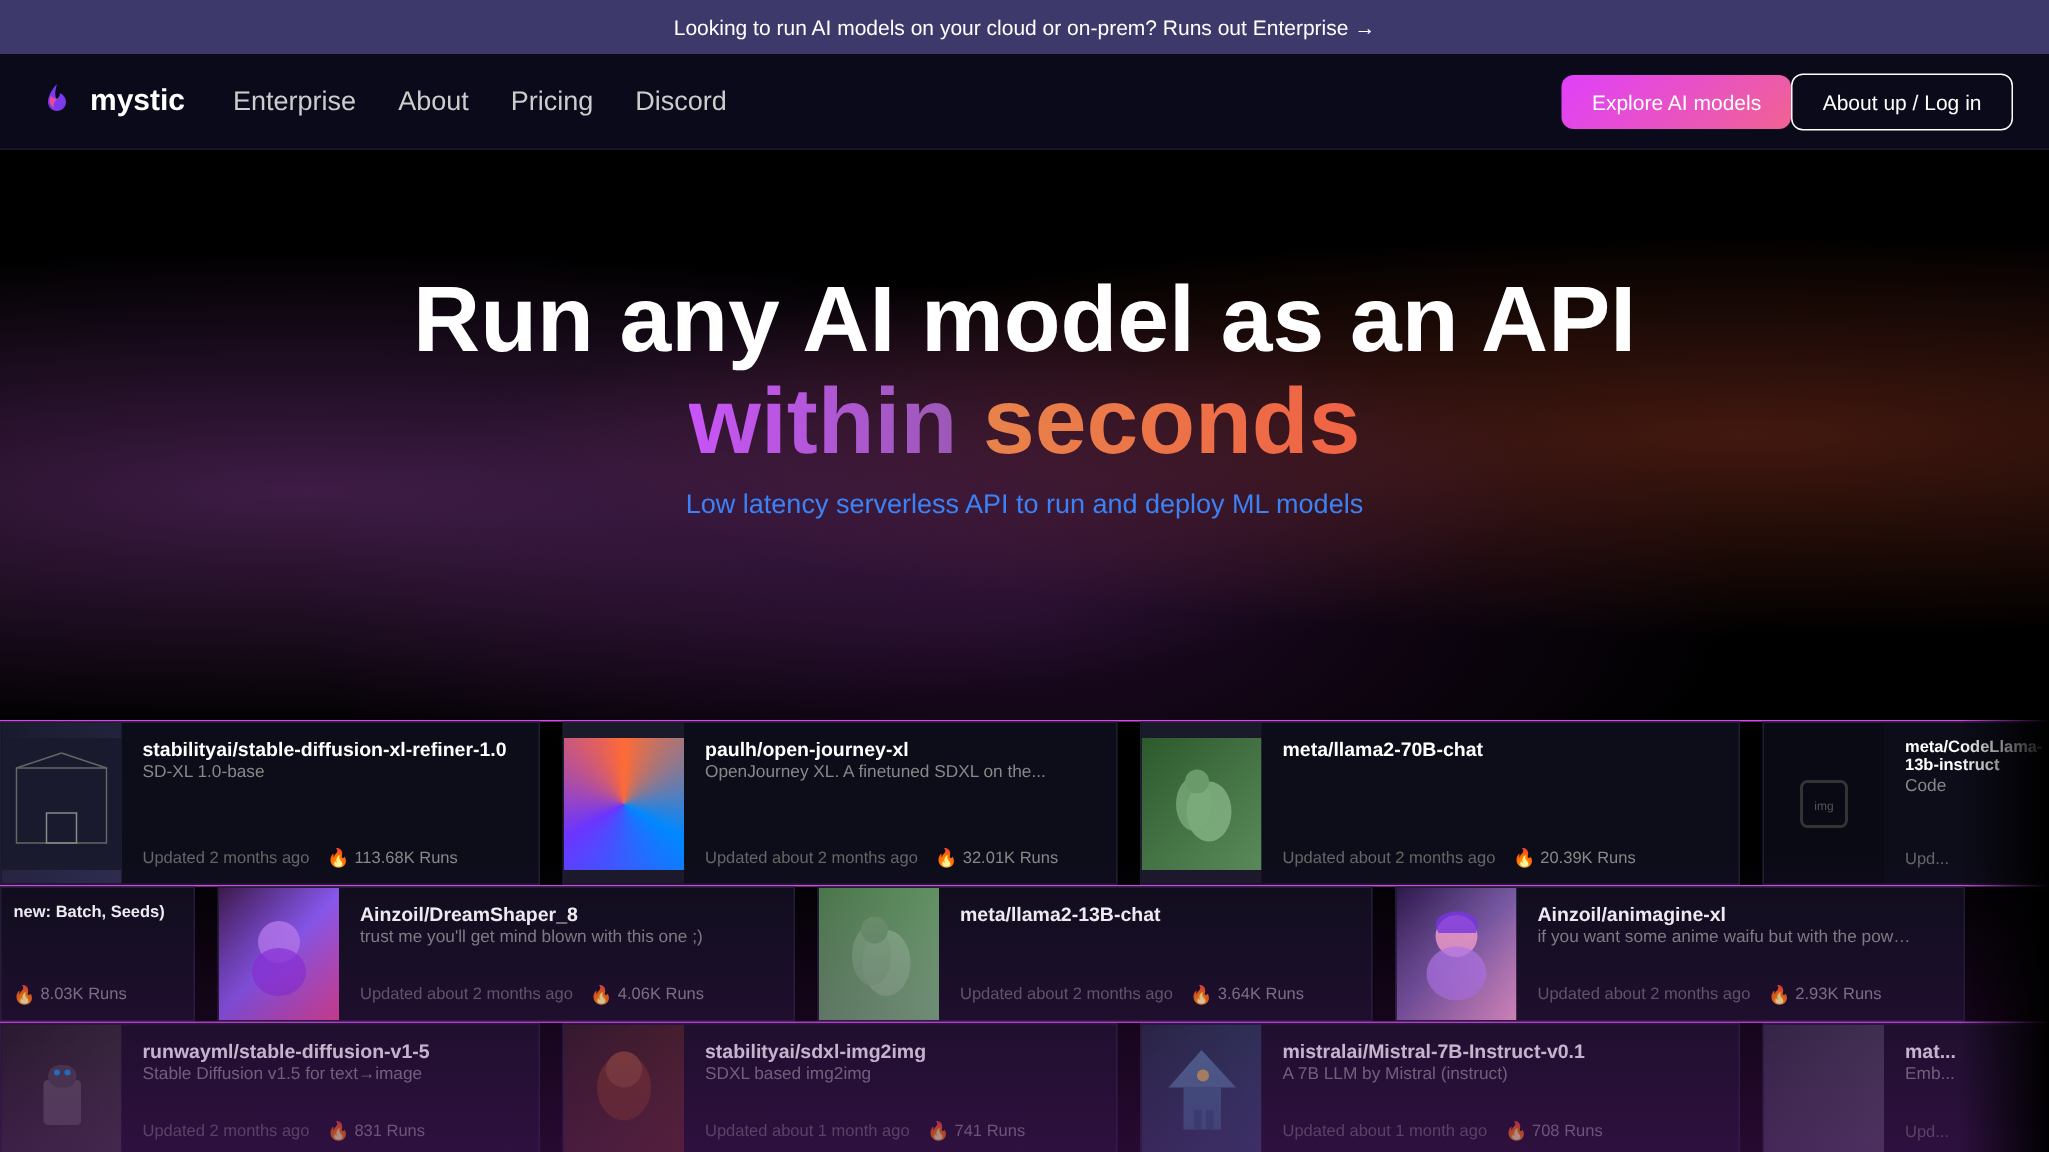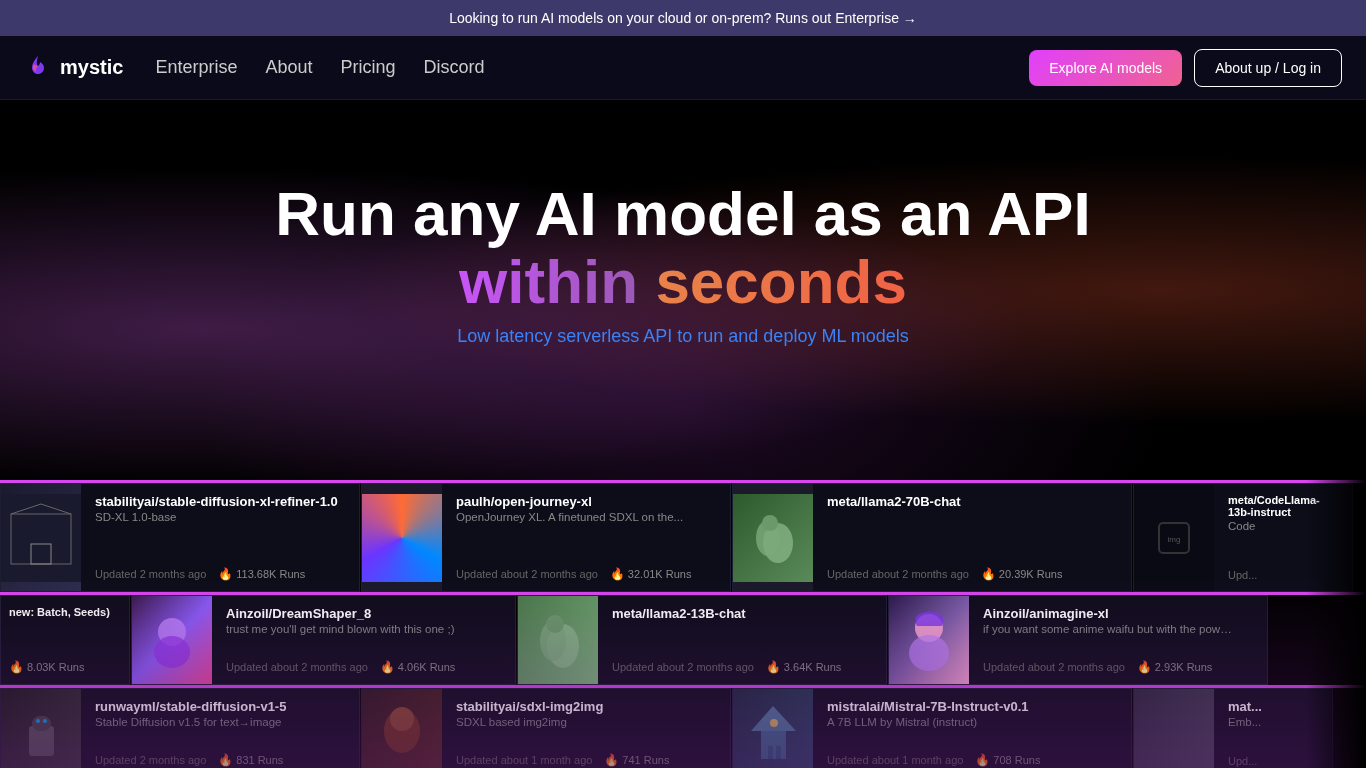--- a/index.html
+++ b/index.html
@@ -42,21 +42,20 @@
       gap: 28px;
       flex: 1;
     }
     .nav-links a {
       color: #ccc;
       text-decoration: none;
       font-size: 18px;
     }
     .nav-actions {
       display: flex;
-      gap: 12px;
       align-items: center;
     }
     .btn-explore {
       background: linear-gradient(135deg, #e040fb, #f06292);
       color: #fff;
       border: none;
       padding: 10px 20px;
       border-radius: 8px;
       font-size: 14px;
       cursor: pointer;
@@ -99,22 +98,22 @@
       margin-bottom: 10px;
     }
     .hero-sub {
       font-size: 18px;
       color: #3b82f6;
       margin-top: 4px;
     }
     .models-row {
       display: flex;
       overflow: hidden;
-      gap: 1px;
-      border-top: 3px solid #d946ef;
+      gap: 15px;
+      border-top: 1px solid #d946ef;
     }
     .model-card {
       background: #0d0d1a;
       border: 1px solid #1e1e33;
       flex: 0 0 auto;
       display: flex;
       align-items: stretch;
       min-height: 88px;
       overflow: hidden;
       cursor: pointer;

